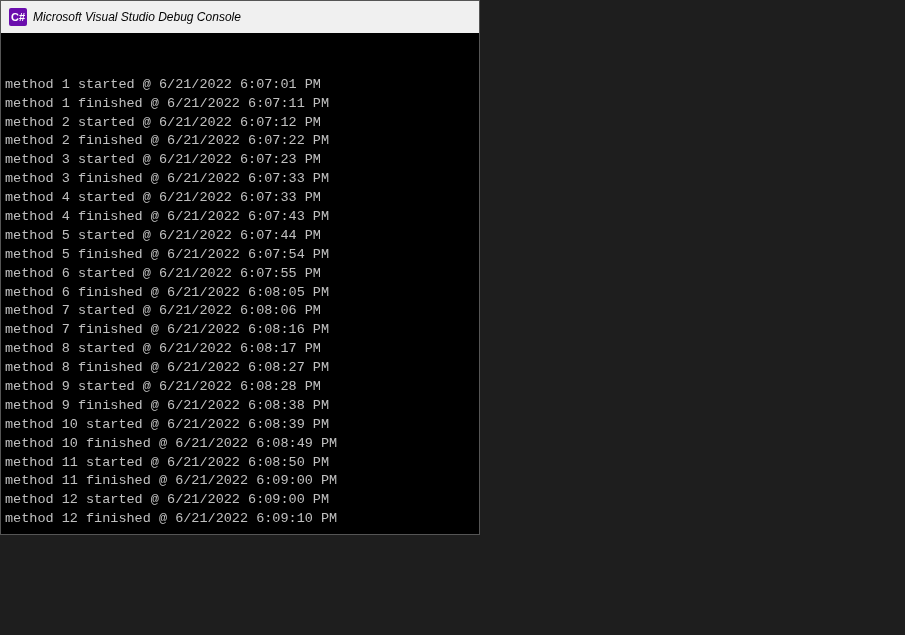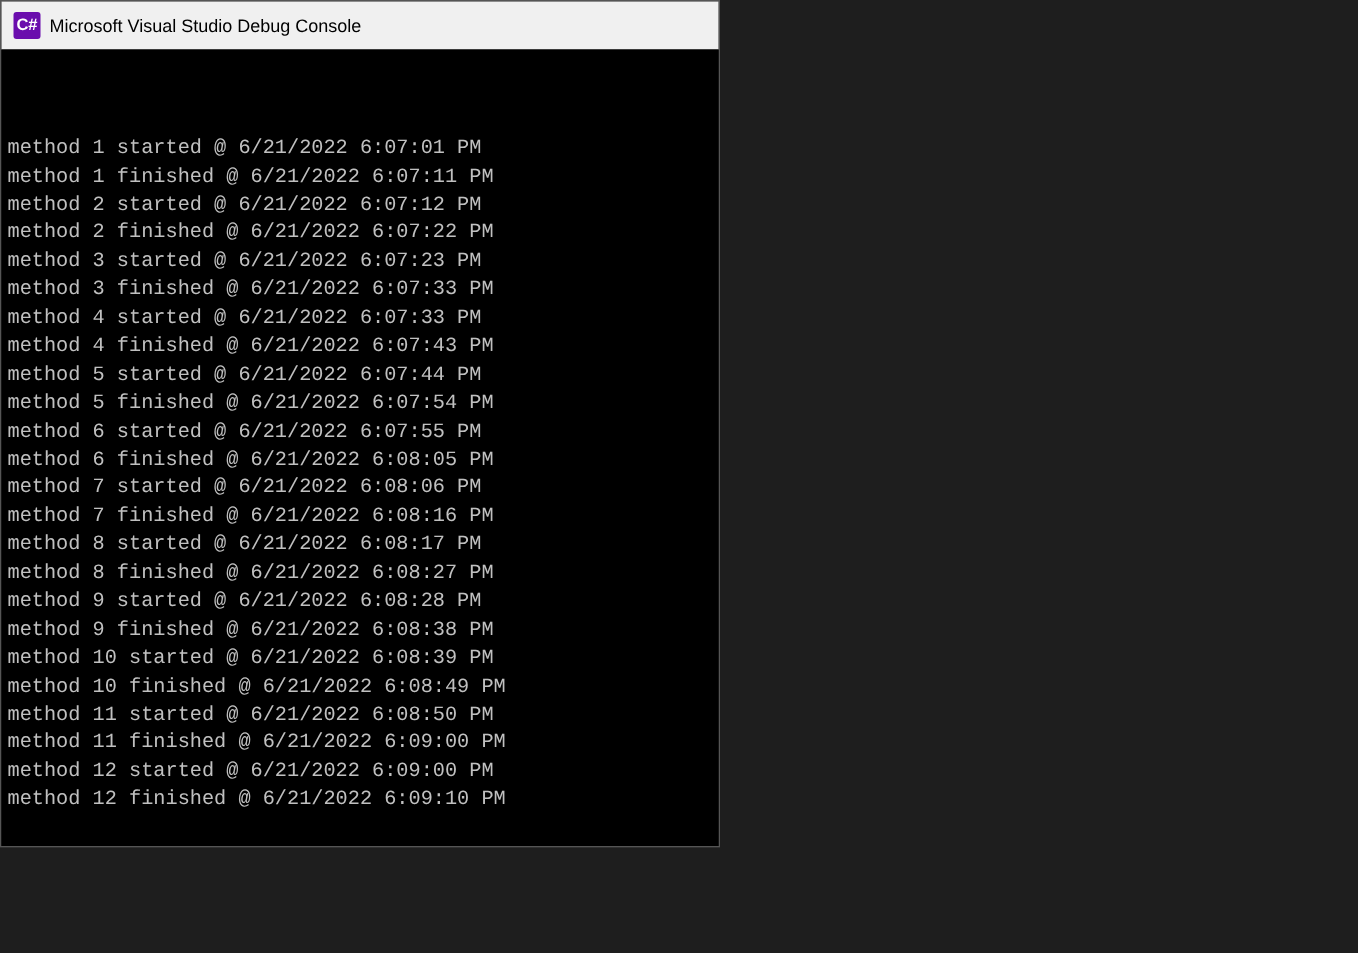--- a/index.html
+++ b/index.html
@@ -50,30 +50,32 @@
       color: white;
       font-size: 11px;
       font-weight: bold;
       font-family: 'Segoe UI', Arial, sans-serif;
     }
 
     .title-text {
       font-size: 12px;
       color: #000;
       font-family: 'Segoe UI', Arial, sans-serif;
+      font-style: italic;
     }
 
     .console-output {
       background-color: #000000;
-      padding: 20px 4px;
+      padding: 5px 4px;
       font-family: 'Consolas', 'Courier New', monospace;
       font-size: 13.5px;
       color: #c0c0c0;
       line-height: 1.4;
       white-space: pre;
+      border-radius: 25px;
     }
 
     .console-line {
       display: block;
       color: #c0c0c0;
     }
   </style>
 </head>
 <body>
 

